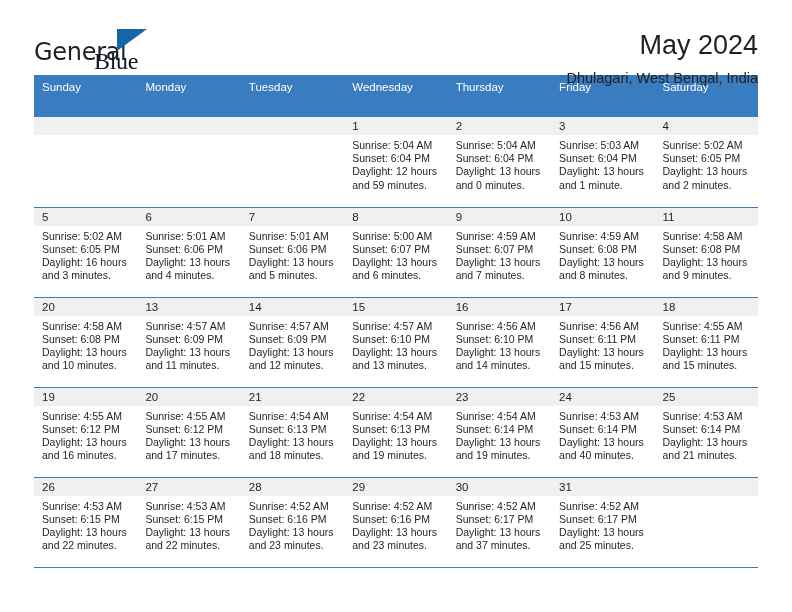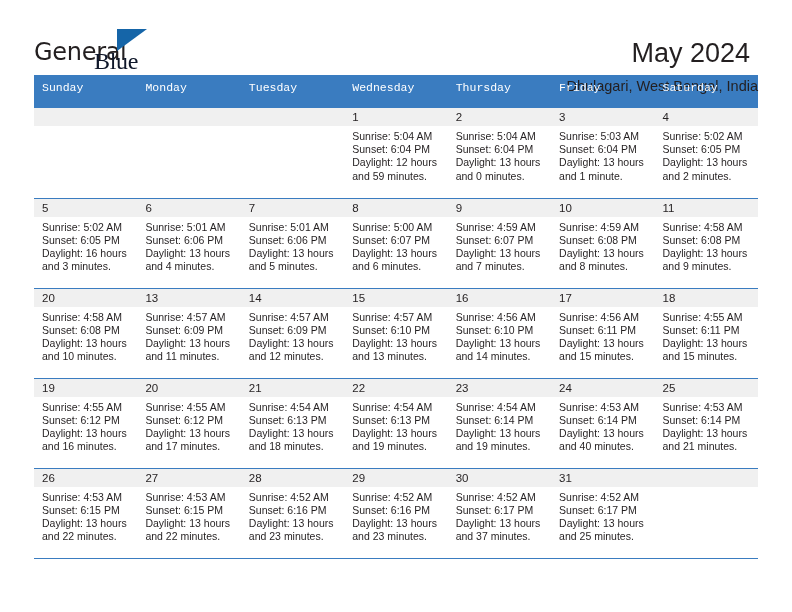--- a/index.html
+++ b/index.html
@@ -67,21 +67,21 @@
   }
   .titles {
     text-align: right;
     padding-top: 2px;
   }
   .cal-title {
     font-size: 27px;
     color: #231f20;
     line-height: 1.15;
     font-weight: normal;
-    margin: 8px;
+    margin: 0;
   }
   .cal-subtitle {
     font-size: 14.5px;
     color: #231f20;
     margin-top: 9px;
   }
 
   
   .cal-wrap {
     padding: 0 34px;
@@ -91,25 +91,24 @@
     width: 724px;
     border-collapse: collapse;
     table-layout: fixed;
   }
   table.calendar th {
     background: #3a7cc0;
     color: #ffffff;
     font-weight: normal;
     font-size: 11.5px;
     text-align: left;
-    padding: 6px 0 14px 8px;
+    padding: 6px 0 24px 8px;
     height: 21px;
     box-sizing: border-box;
     border: none;
-    font-family: Liberation Mono, monospace;
   }
   table.calendar td {
     vertical-align: top;
     padding: 0;
     border: none;
     border-bottom: 1.6px solid #3a7cc0;
     height: 90px;
     box-sizing: border-box;
     background: #ffffff;
   }

